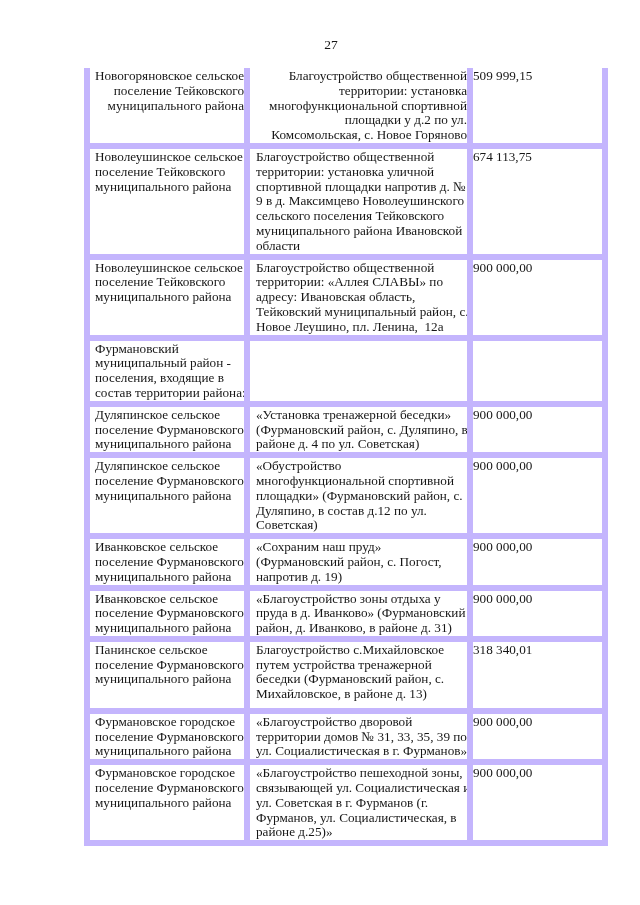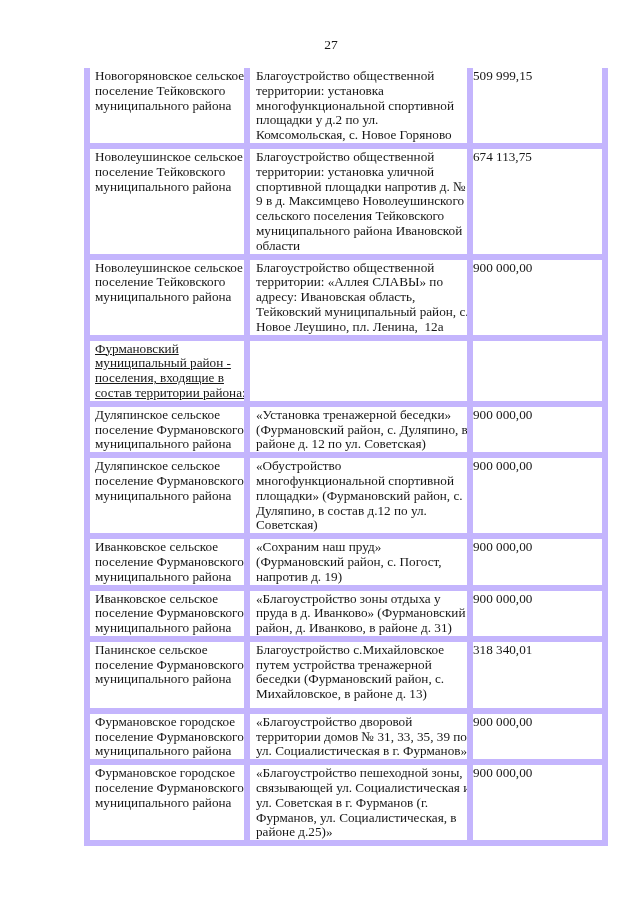--- a/index.html
+++ b/index.html
@@ -10,24 +10,24 @@
     table.grid { position: absolute; left: 84px; top: 68px; border-collapse: collapse;
                  table-layout: fixed; width: 518px; }
     table.grid col.c1 { width: 160px; }
     table.grid col.c2 { width: 223px; }
     table.grid col.c3 { width: 135px; }
     table.grid td { border: 6px solid #c4b5fd; vertical-align: top; padding: 1px 0 0 6px;
                     font-size: 13.2px; line-height: 14.8px; white-space: pre; overflow: hidden; }
     table.grid td.c1 { padding-left: 5px; }
     table.grid td.c3 { text-align: left; padding-left: 0; }
     table.grid tr:first-child td { border-top: none; }
-    tr.r1 td { height: 74px; }
+    tr.r1 td { height: 74px; text-align: right; }
     tr.r2 td { height: 104px; }
     tr.r3 td { height: 73px; }
-    tr.r4 td { height: 59px; text-decoration: underline; }
+    tr.r4 td { height: 59px; }
     tr.r5 td { height: 50px; }
     tr.r6 td { height: 73px; }
     tr.r7 td { height: 51px; }
     tr.r8 td { height: 46px; }
     tr.r9 td { height: 72px; }
     tr.r10 td { height: 50px; }
     tr.r11 td { height: 73px; }
     table.grid td { box-sizing: border-box; }
   </style>
 </head>
@@ -84,21 +84,21 @@
 состав территории района:</td>
       <td class="c2"></td>
       <td class="c3"></td>
     </tr>
     <tr class="r5">
       <td class="c1">Дуляпинское сельское
 поселение Фурмановского
 муниципального района</td>
       <td class="c2">«Установка тренажерной беседки»
 (Фурмановский район, с. Дуляпино, в
-районе д. 12 по ул. Советская)</td>
+районе д. 4 по ул. Советская)</td>
       <td class="c3">900 000,00</td>
     </tr>
     <tr class="r6">
       <td class="c1">Дуляпинское сельское
 поселение Фурмановского
 муниципального района</td>
       <td class="c2">«Обустройство
 многофункциональной спортивной
 площадки» (Фурмановский район, с.
 Дуляпино, в состав д.12 по ул.

